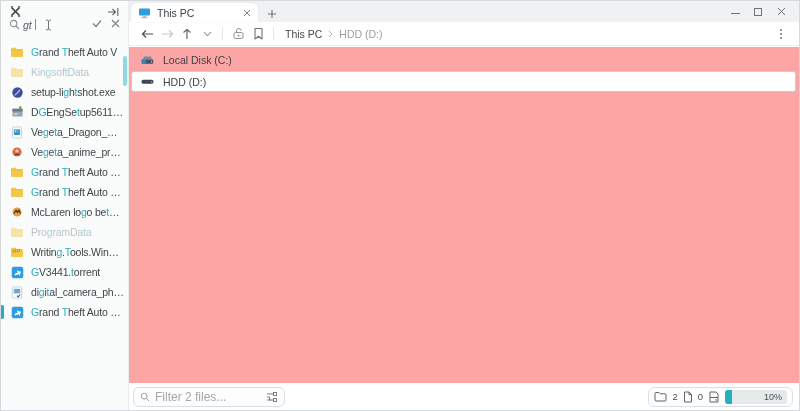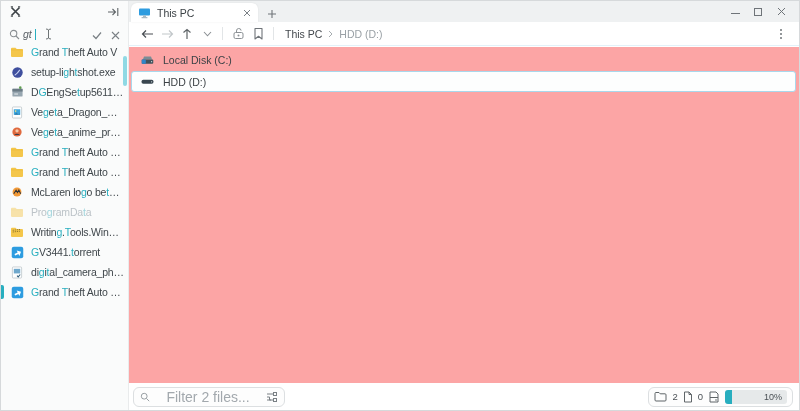--- a/index.html
+++ b/index.html
@@ -6,21 +6,21 @@
   html,body { width:800px; height:411px; overflow:hidden; }
   body { font-family:"Liberation Sans", sans-serif; background:#fff; }
   .window { position:relative; width:800px; height:411px; background:#fff;
             border:1px solid #d6d9db; overflow:hidden; }
 
   
   .sidebar { position:absolute; left:0; top:0; width:128px; height:100%;
              background:#fafbfb; border-right:1px solid #e9ebec; z-index:3; }
   .sb-titlebar { height:18px; display:flex; align-items:center;
                  justify-content:space-between; padding:3px 9px 0 9px; }
-  .sb-search { height:21px; display:flex; align-items:flex-end; padding:0 8px; gap:3px; }
+  .sb-search { height:21px; display:flex; align-items:flex-start; padding:0 8px; gap:3px; }
   .sb-search .query { font-size:10.5px; color:#5a6066; font-style:italic; }
   .caret { width:1px; height:11px; background:var(--accent); }
   .sb-search .spacer { flex:1; }
   .sb-list { position:relative; margin-top:2px; }
   .sb-item { position:relative; height:20px; display:flex; align-items:center;
              gap:7px; padding:0 4px 0 9px; cursor:default; }
   .sb-item .ic { width:14px; height:14px; flex:0 0 14px; display:flex;
                  align-items:center; justify-content:center; }
   .sb-item .lbl { font-size:10.5px; color:#3f464b; white-space:nowrap;
                   overflow:hidden; text-overflow:ellipsis; flex:1; min-width:0;
@@ -78,22 +78,22 @@
                   justify-content:center; }
 
   
   .statusbar { position:absolute; left:128px; right:0; bottom:0; height:27px;
                background:#fff; display:flex; align-items:center;
                justify-content:space-between; padding:0 4px; }
   .filter-pill { width:152px; height:20px; border:1px solid #dcdfe1; border-radius:6px;
                  background:#fdfdfd; display:flex; align-items:center; gap:5px;
                  padding:0 6px; }
   .filter-pill input { border:none; outline:none; background:transparent; flex:1;
-                 font-family:"Liberation Sans",sans-serif; font-size:14px;
-                 color:#5a6066; min-width:0;text-align:center; }
+                 font-family:"Liberation Sans",sans-serif; font-size:12px;
+                 color:#5a6066; min-width:0; }
   .filter-pill input::placeholder { color:#a2a8ad; }
   .counts-pill { height:20px; border:1px solid #dcdfe1; border-radius:6px;
                  background:#fdfdfd; display:flex; align-items:center; gap:5px;
                  padding:0 5px; margin-right:2px; }
   .count-num { font-size:9.5px; color:#4a5055; }
   .usage { display:flex; align-items:stretch; height:14px; border-radius:3px;
            overflow:hidden; background:#e6e9ea;gap:28px; }
   .usage-bar { width:7px; background:var(--accent); }
   .usage-label { font-size:9px; color:#4a5055; padding:2px 5px 0 4px; }
 
@@ -149,20 +149,30 @@
     <div class="sb-list">
         <div class="sb-item">
 
     <span class="ic">
             <svg width="14" height="12" viewBox="0 0 16 14">
               <path d="M1 3.2 q0 -1.2 1.2 -1.2 h4 l1.5 1.6 h6.1 q1.2 0 1.2 1.2 v6.8 q0 1.2 -1.2 1.2 H2.2 q-1.2 0 -1.2 -1.2 z" fill="#f4c64a"></path>
               <path d="M1 4.6 h14" stroke="#eebb33" stroke-width="0.7"></path>
             </svg>
           </span>
     <span class="lbl"><span class="hl">G</span><span>r</span><span>a</span><span>n</span><span>d</span><span> </span><span class="hl">T</span><span>h</span><span>e</span><span>f</span><span>t</span><span> </span><span>A</span><span>u</span><span>t</span><span>o</span><span> </span><span>V</span></span>
+  </div>
+        <div class="sb-item dimmed">
+
+    <span class="ic">
+            <svg width="14" height="12" viewBox="0 0 16 14">
+              <path d="M1 3.2 q0 -1.2 1.2 -1.2 h4 l1.5 1.6 h6.1 q1.2 0 1.2 1.2 v6.8 q0 1.2 -1.2 1.2 H2.2 q-1.2 0 -1.2 -1.2 z" fill="#f4c64a"></path>
+              <path d="M1 4.6 h14" stroke="#eebb33" stroke-width="0.7"></path>
+            </svg>
+          </span>
+    <span class="lbl"><span>K</span><span>i</span><span>n</span><span class="hl">g</span><span>s</span><span>o</span><span>f</span><span class="hl">t</span><span>D</span><span>a</span><span>t</span><span>a</span></span>
   </div>
         <div class="sb-item">
 
     <span class="ic">
             <svg width="13" height="13" viewBox="0 0 14 14">
               <circle cx="7" cy="7" r="5.6" fill="#3f4f9e"></circle>
               <path d="M4 10 Q7 8 9.5 4.2" stroke="#c9d4f2" stroke-width="1.1" fill="none"></path>
             </svg>
           </span>
     <span class="lbl"><span>s</span><span>e</span><span>t</span><span>u</span><span>p</span><span>-</span><span>l</span><span>i</span><span class="hl">g</span><span>h</span><span class="hl">t</span><span>s</span><span>h</span><span>o</span><span>t</span><span>.</span><span>e</span><span>x</span><span>e</span></span>

